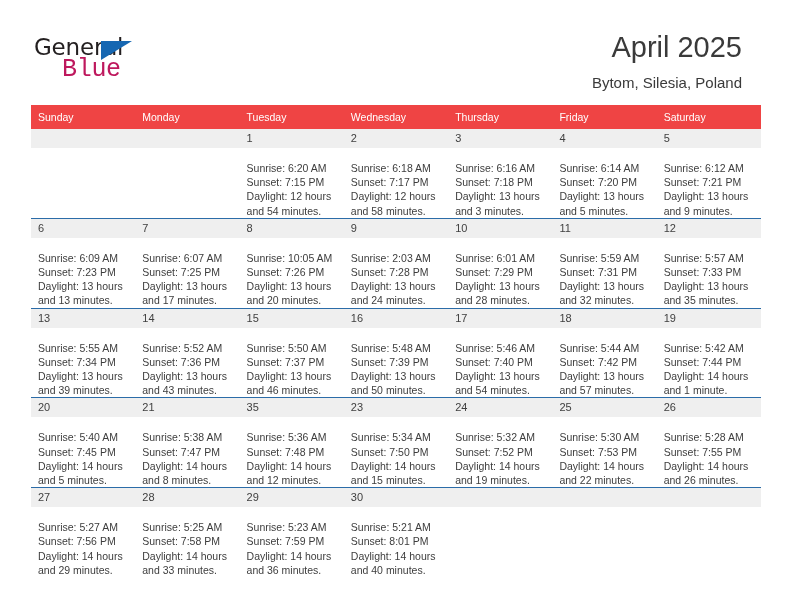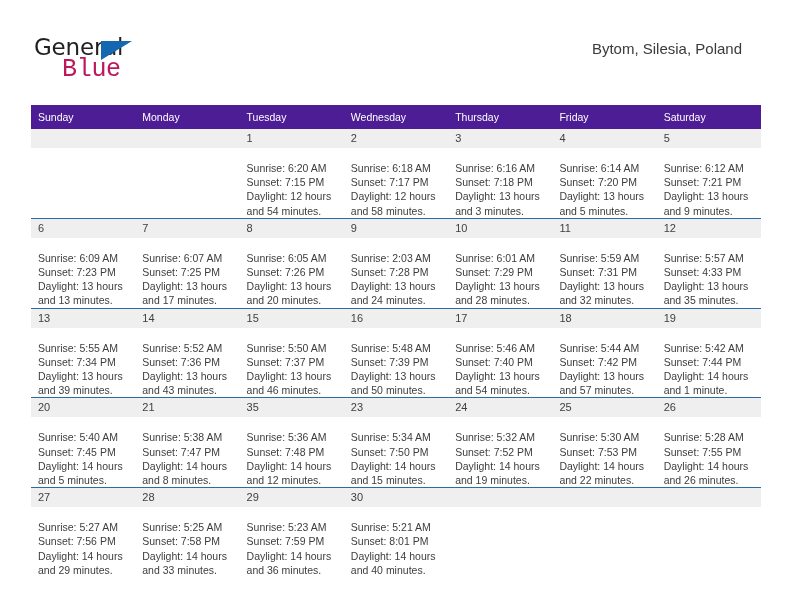--- a/index.html
+++ b/index.html
@@ -95,21 +95,21 @@
   .calendar {
     position: absolute;
     left: 31px;
     top: 105px;
     width: 730px;
     border-collapse: collapse;
     table-layout: fixed;
   }
 
   .calendar th {
-    background: #4c1d95;
+    background: #ef4444;
     color: #ffffff;
     font-size: 10.5px;
     font-weight: normal;
     text-align: left;
     padding: 6px 0 6px 7px;
     height: 10px;
     border: none;
     line-height: 12px;
   }
 
@@ -151,20 +151,21 @@
 
   <div class="header">
 
     <div class="logo">
       <span class="logo-general">General</span>
       <span class="logo-tri"></span>
       <span class="logo-blue">Blue</span>
     </div>
 
     <div class="title-block">
+      <div class="month-title">April 2025</div>
       <div class="location">Bytom, Silesia, Poland</div>
     </div>
 
   </div>
 
   <table class="calendar">
     <thead>
       <tr>
         <th>Sunday</th>
         <th>Monday</th>
@@ -256,21 +257,21 @@
             <div class="details">
               <div>Sunrise: 6:07 AM</div>
               <div>Sunset: 7:25 PM</div>
               <div>Daylight: 13 hours</div>
               <div>and 17 minutes.</div>
             </div>
           </td>
           <td>
             <div class="daynum">8</div>
             <div class="details">
-              <div>Sunrise: 6:05 AM</div>
+              <div>Sunrise: 10:05 AM</div>
               <div>Sunset: 7:26 PM</div>
               <div>Daylight: 13 hours</div>
               <div>and 20 minutes.</div>
             </div>
           </td>
           <td>
             <div class="daynum">9</div>
             <div class="details">
               <div>Sunrise: 2:03 AM</div>
               <div>Sunset: 7:28 PM</div>
@@ -293,21 +294,21 @@
               <div>Sunrise: 5:59 AM</div>
               <div>Sunset: 7:31 PM</div>
               <div>Daylight: 13 hours</div>
               <div>and 32 minutes.</div>
             </div>
           </td>
           <td>
             <div class="daynum">12</div>
             <div class="details">
               <div>Sunrise: 5:57 AM</div>
-              <div>Sunset: 4:33 PM</div>
+              <div>Sunset: 7:33 PM</div>
               <div>Daylight: 13 hours</div>
               <div>and 35 minutes.</div>
             </div>
           </td>
         </tr>
         <tr class="week-row">
           <td>
             <div class="daynum">13</div>
             <div class="details">
               <div>Sunrise: 5:55 AM</div>

